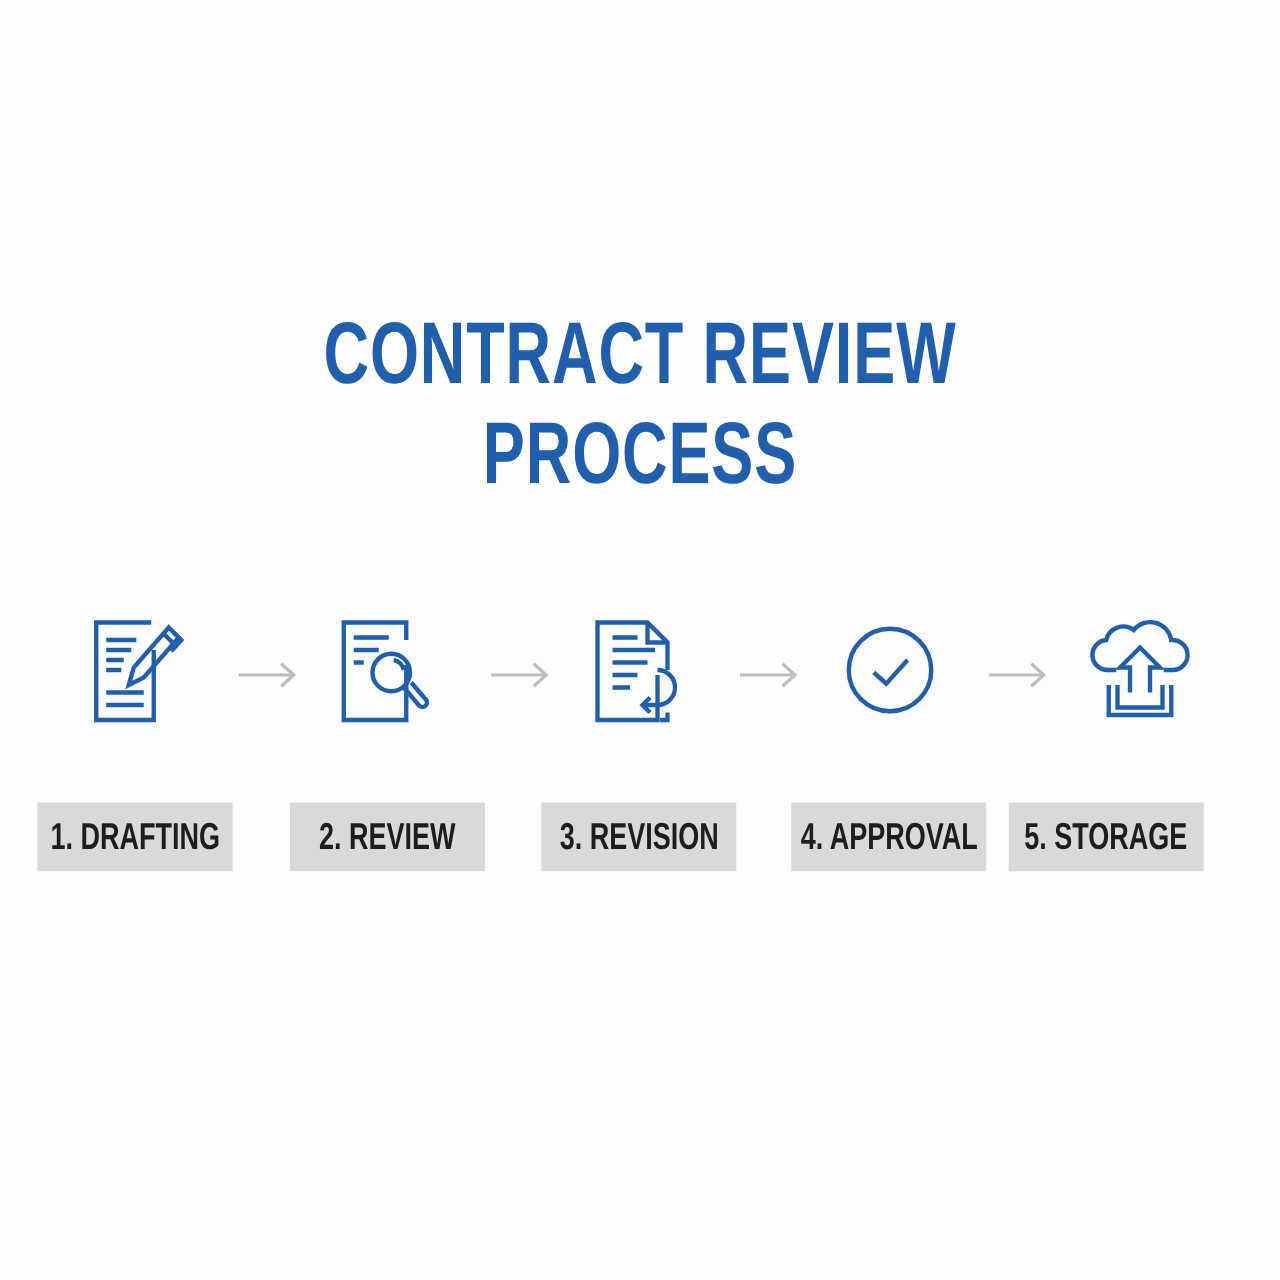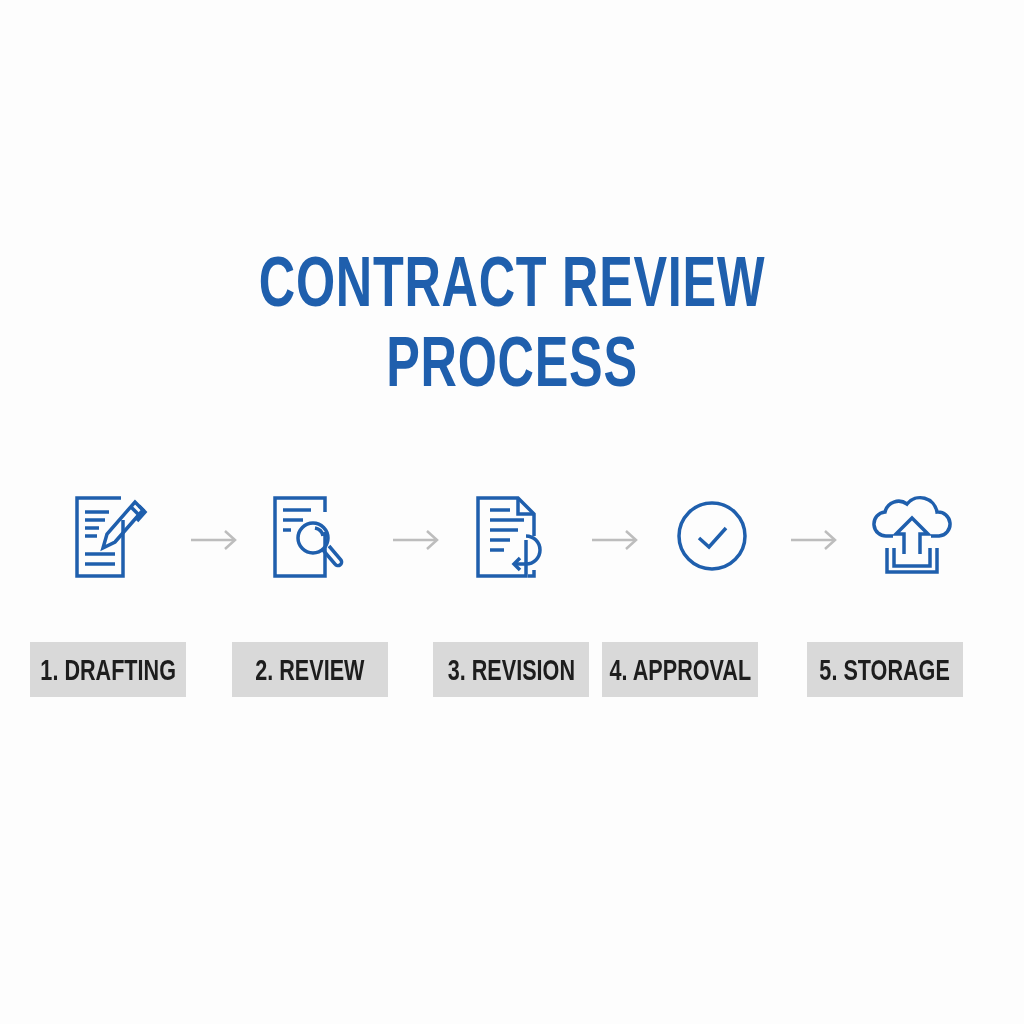--- a/index.html
+++ b/index.html
@@ -115,18 +115,18 @@
 
 <div class="label" style="left:30px">
     <span>1. DRAFTING</span>
   </div>
 <div class="label" style="left:232px">
     <span>2. REVIEW</span>
   </div>
 <div class="label" style="left:433px">
     <span>3. REVISION</span>
   </div>
-<div class="label" style="left:602px">
+<div class="label" style="left:633px">
     <span>4. APPROVAL</span>
   </div>
 <div class="label" style="left:807px">
     <span>5. STORAGE</span>
   </div>
 
 </body></html>

